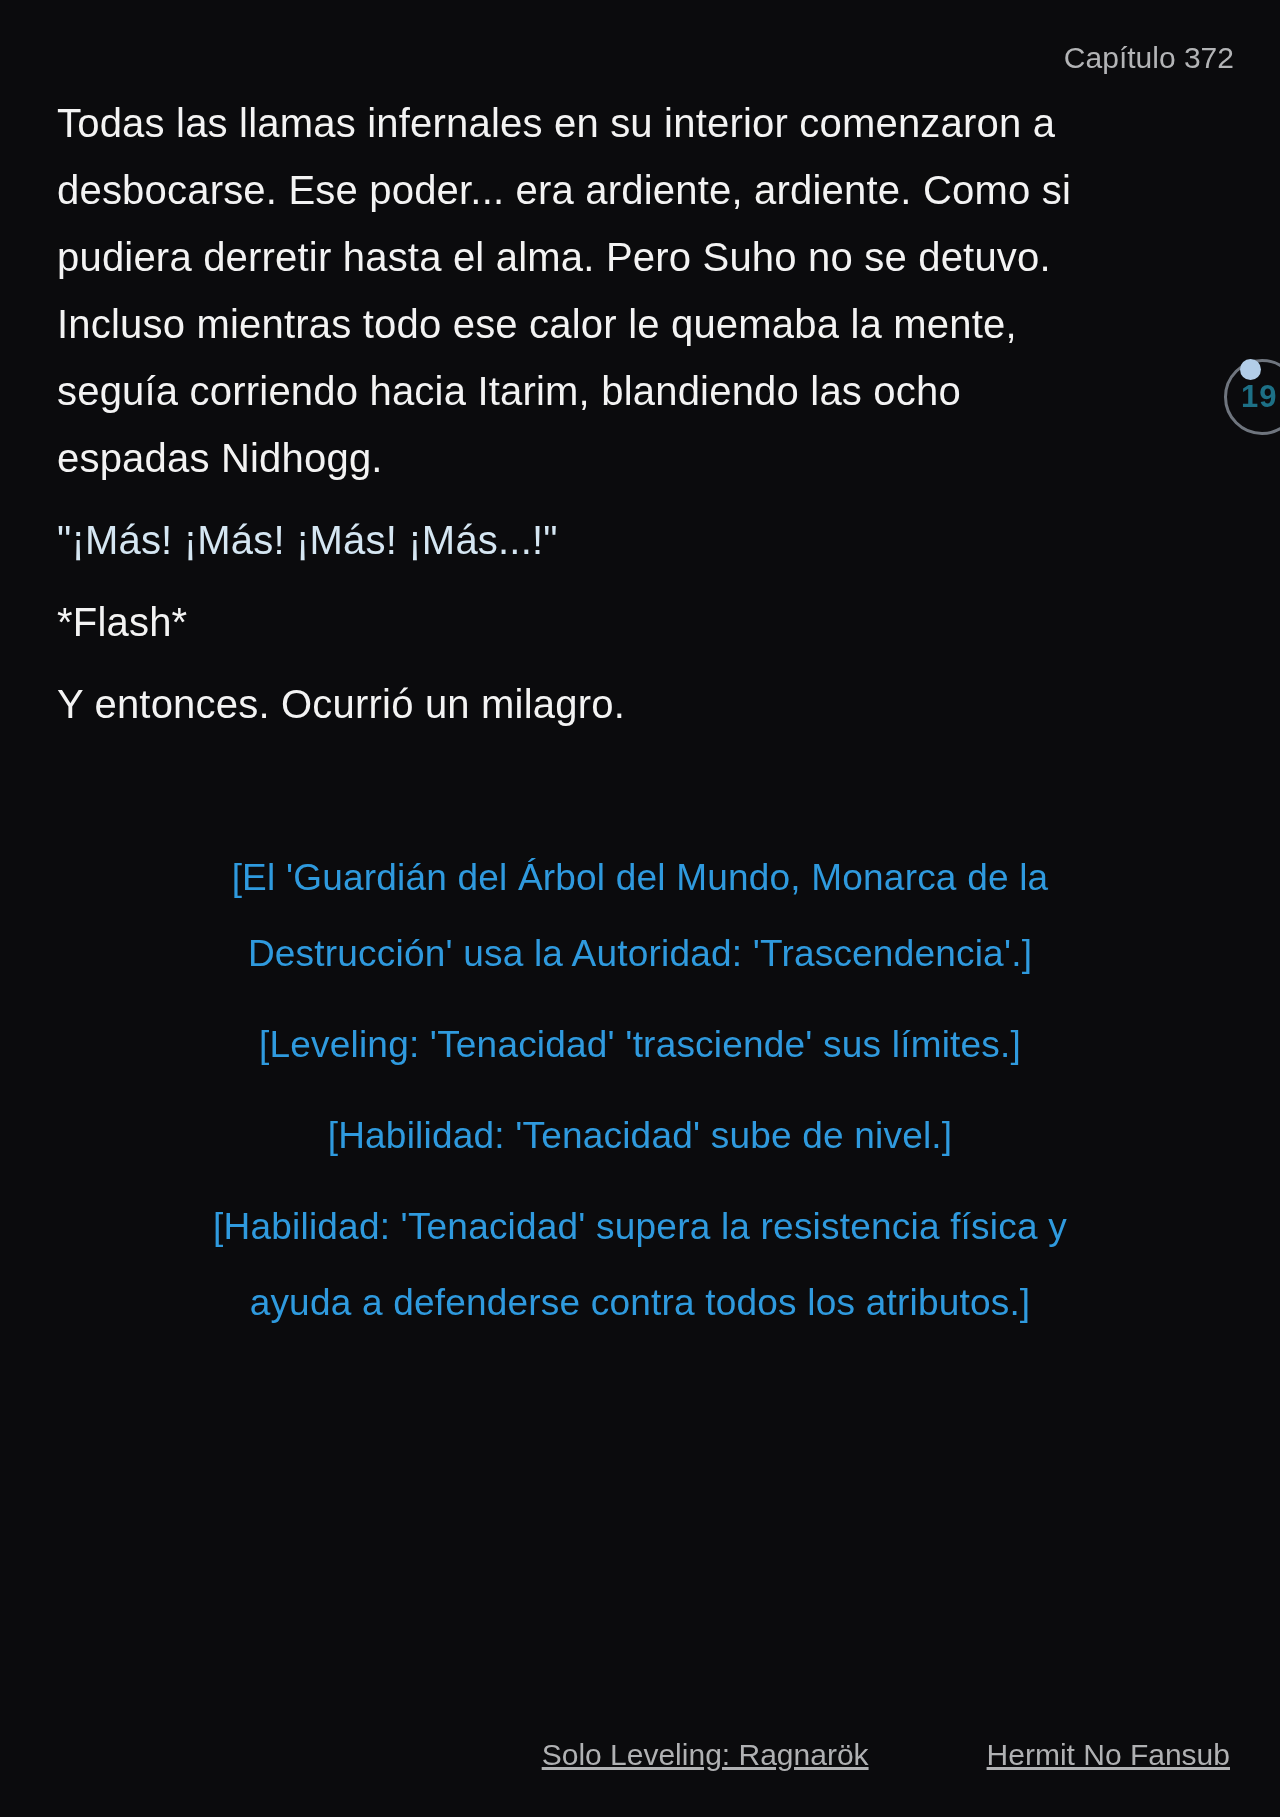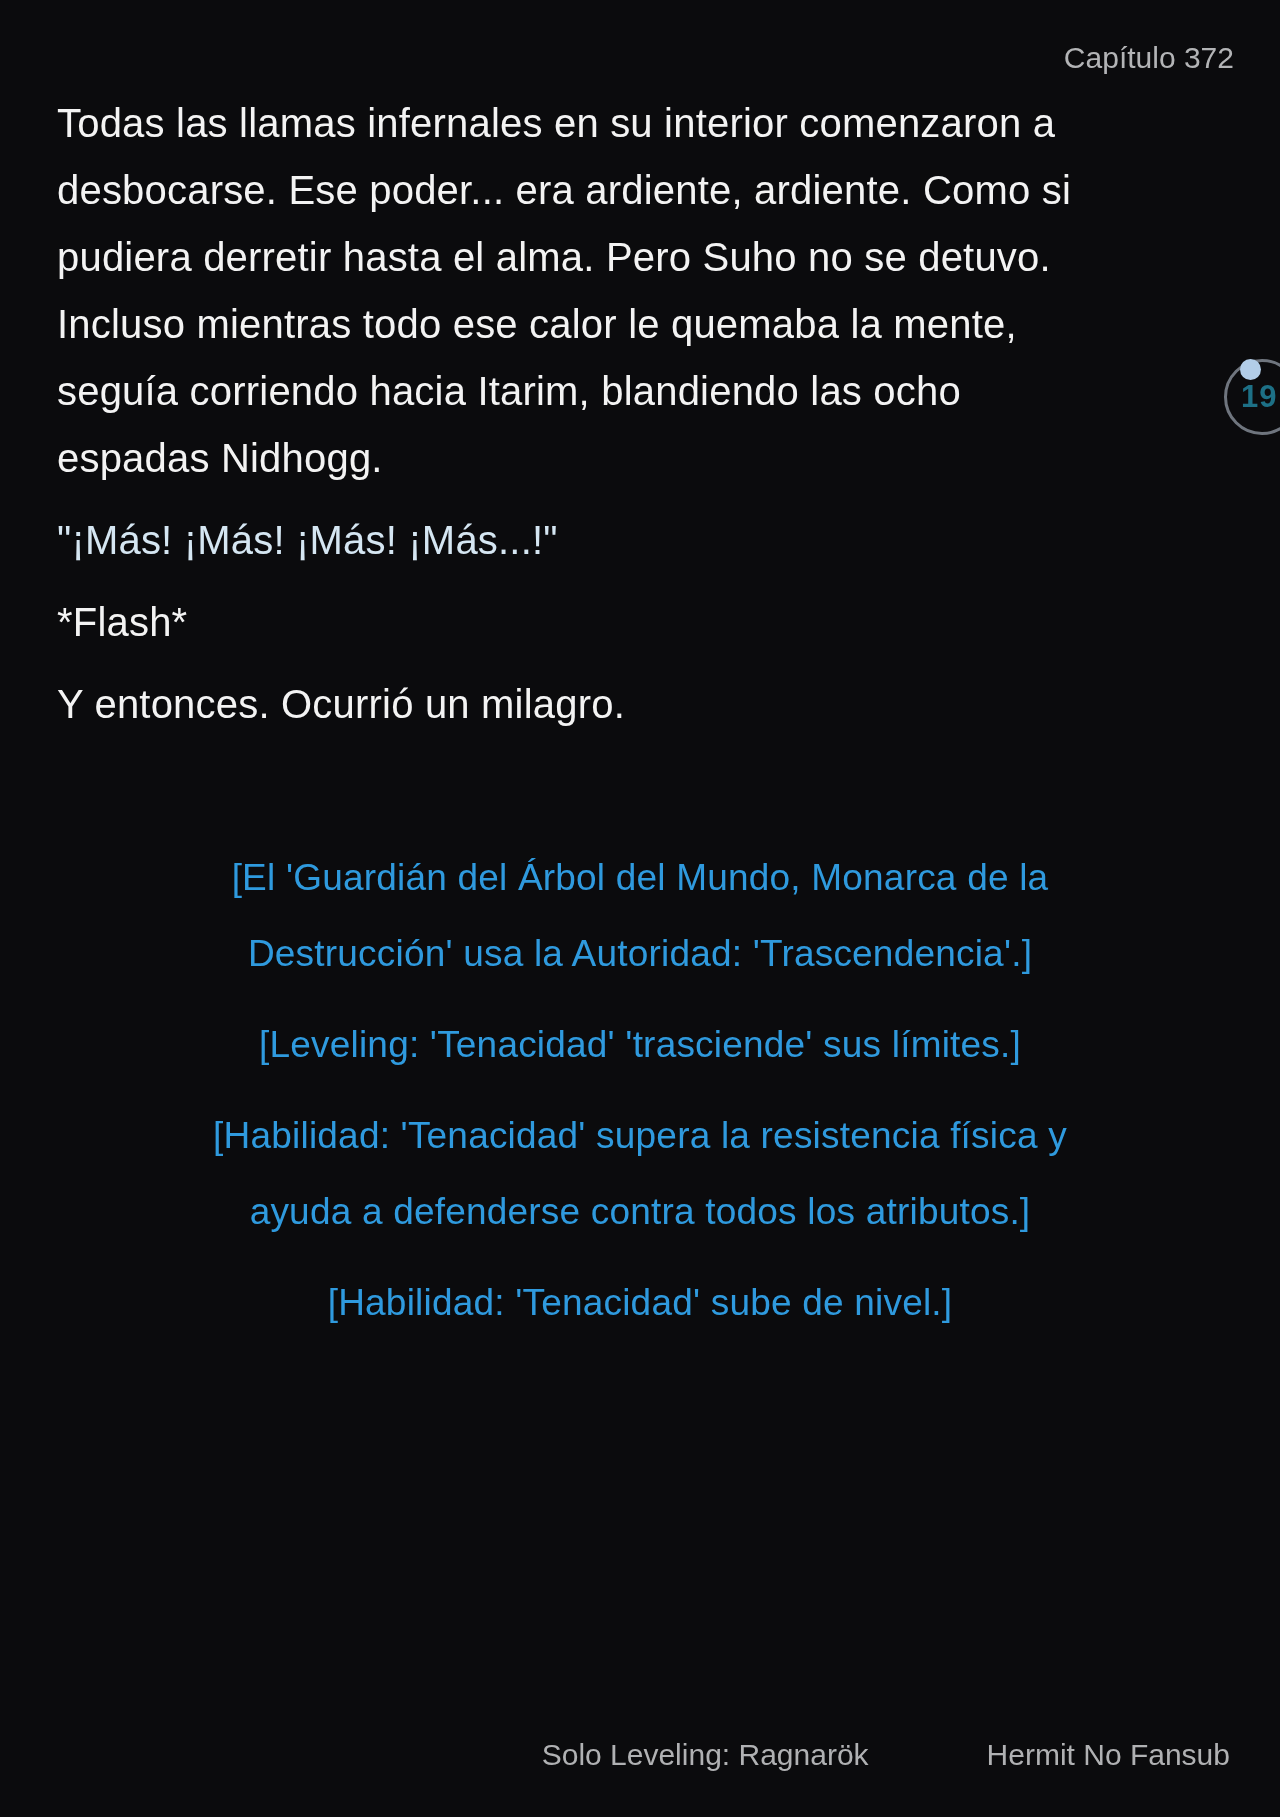--- a/index.html
+++ b/index.html
@@ -81,20 +81,21 @@
     bottom: 45px;
     left: 0;
     right: 0;
     display: flex;
     justify-content: flex-end;
     gap: 118px;
     padding-right: 50px;
     font-size: 30px;
     line-height: 35px;
     color: #b0b1b3;
+    text-decoration: underline;
   }
 </style>
 </head>
 <body>
 
 <div class="page">
 
   <div class="chapter-label">Capítulo 372</div>
 
   <main class="content">
@@ -108,23 +109,23 @@
     <p class="dialogue">"¡Más! ¡Más! ¡Más! ¡Más...!"</p>
 
     <p class="narration m-lg">*Flash*</p>
 
     <p class="narration m-lg">Y entonces. Ocurrió un milagro.</p>
 
     <div class="system-group">
       <p class="system">[El 'Guardián del Árbol del Mundo, Monarca de la
 Destrucción' usa la Autoridad: 'Trascendencia'.]</p>
       <p class="system">[Leveling: 'Tenacidad' 'trasciende' sus límites.]</p>
+      <p class="system">[Habilidad: 'Tenacidad' sube de nivel.]</p>
       <p class="system">[Habilidad: 'Tenacidad' supera la resistencia física y
 ayuda a defenderse contra todos los atributos.]</p>
-      <p class="system">[Habilidad: 'Tenacidad' sube de nivel.]</p>
     </div>
   </main>
 
   <div class="scroll-badge">
     <span class="badge-dot"></span>
     <span class="badge-count">19</span>
   </div>
 
   <footer>
     <span>Solo Leveling: Ragnarök</span>

